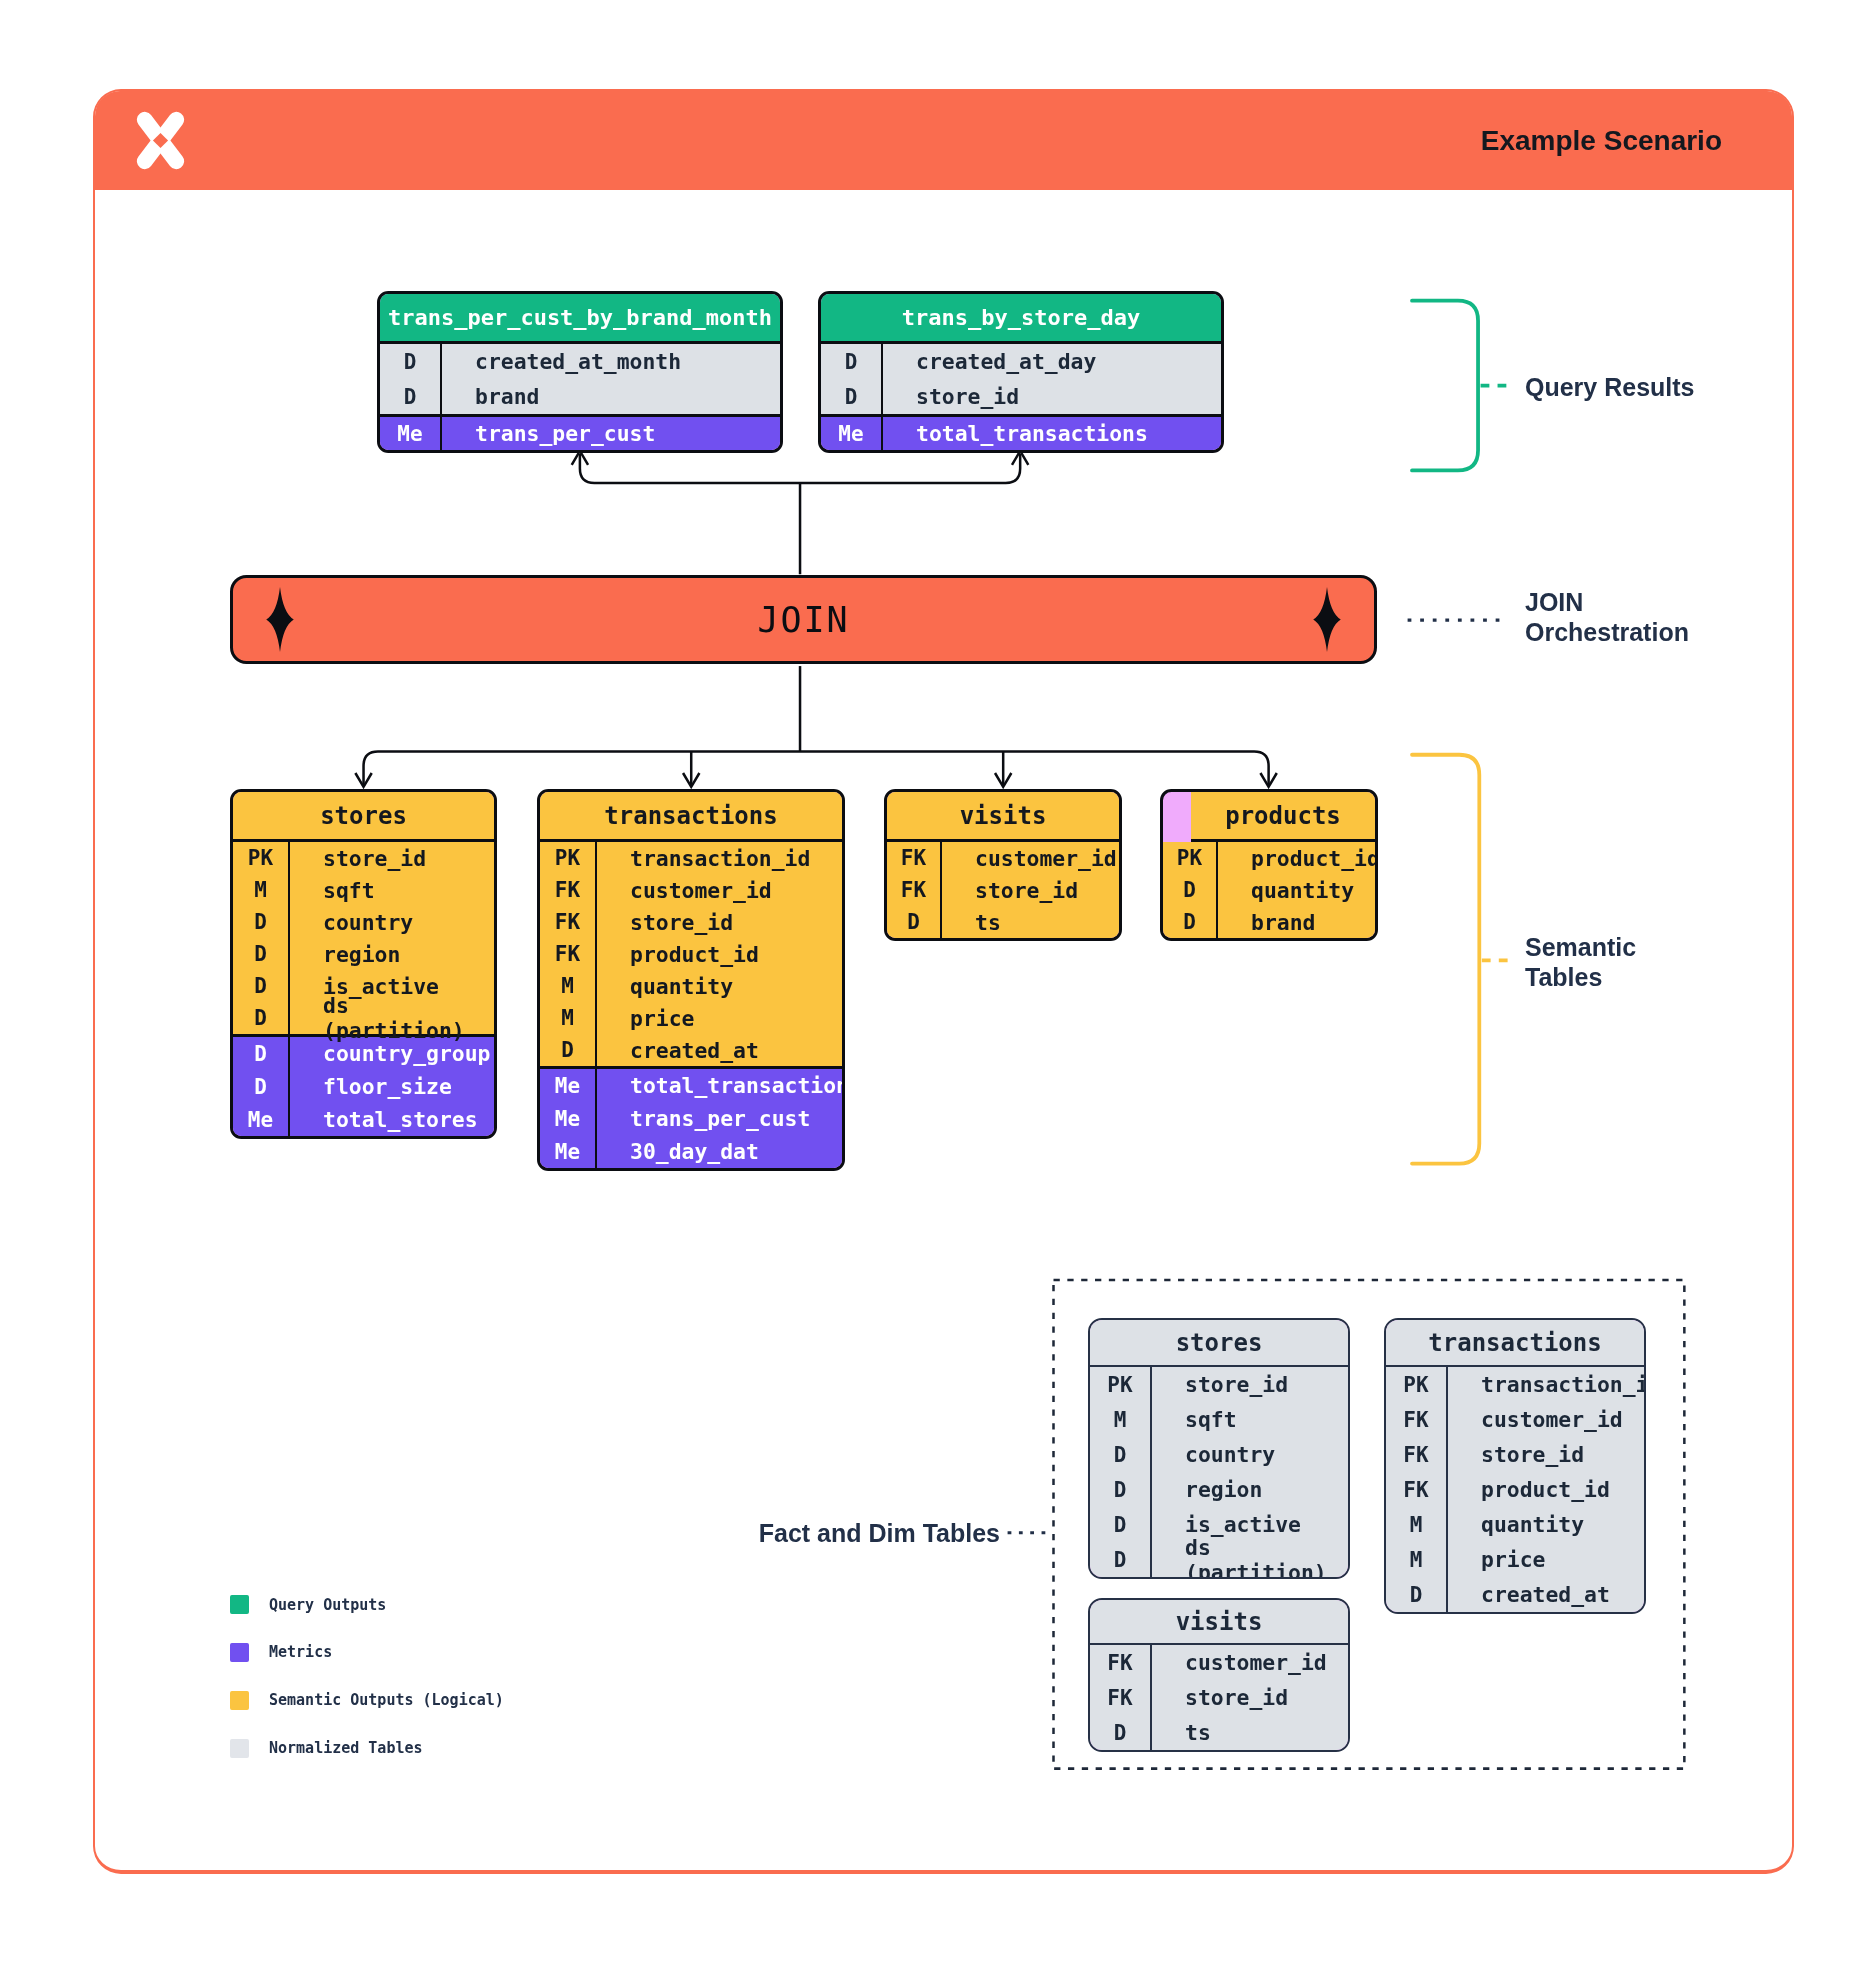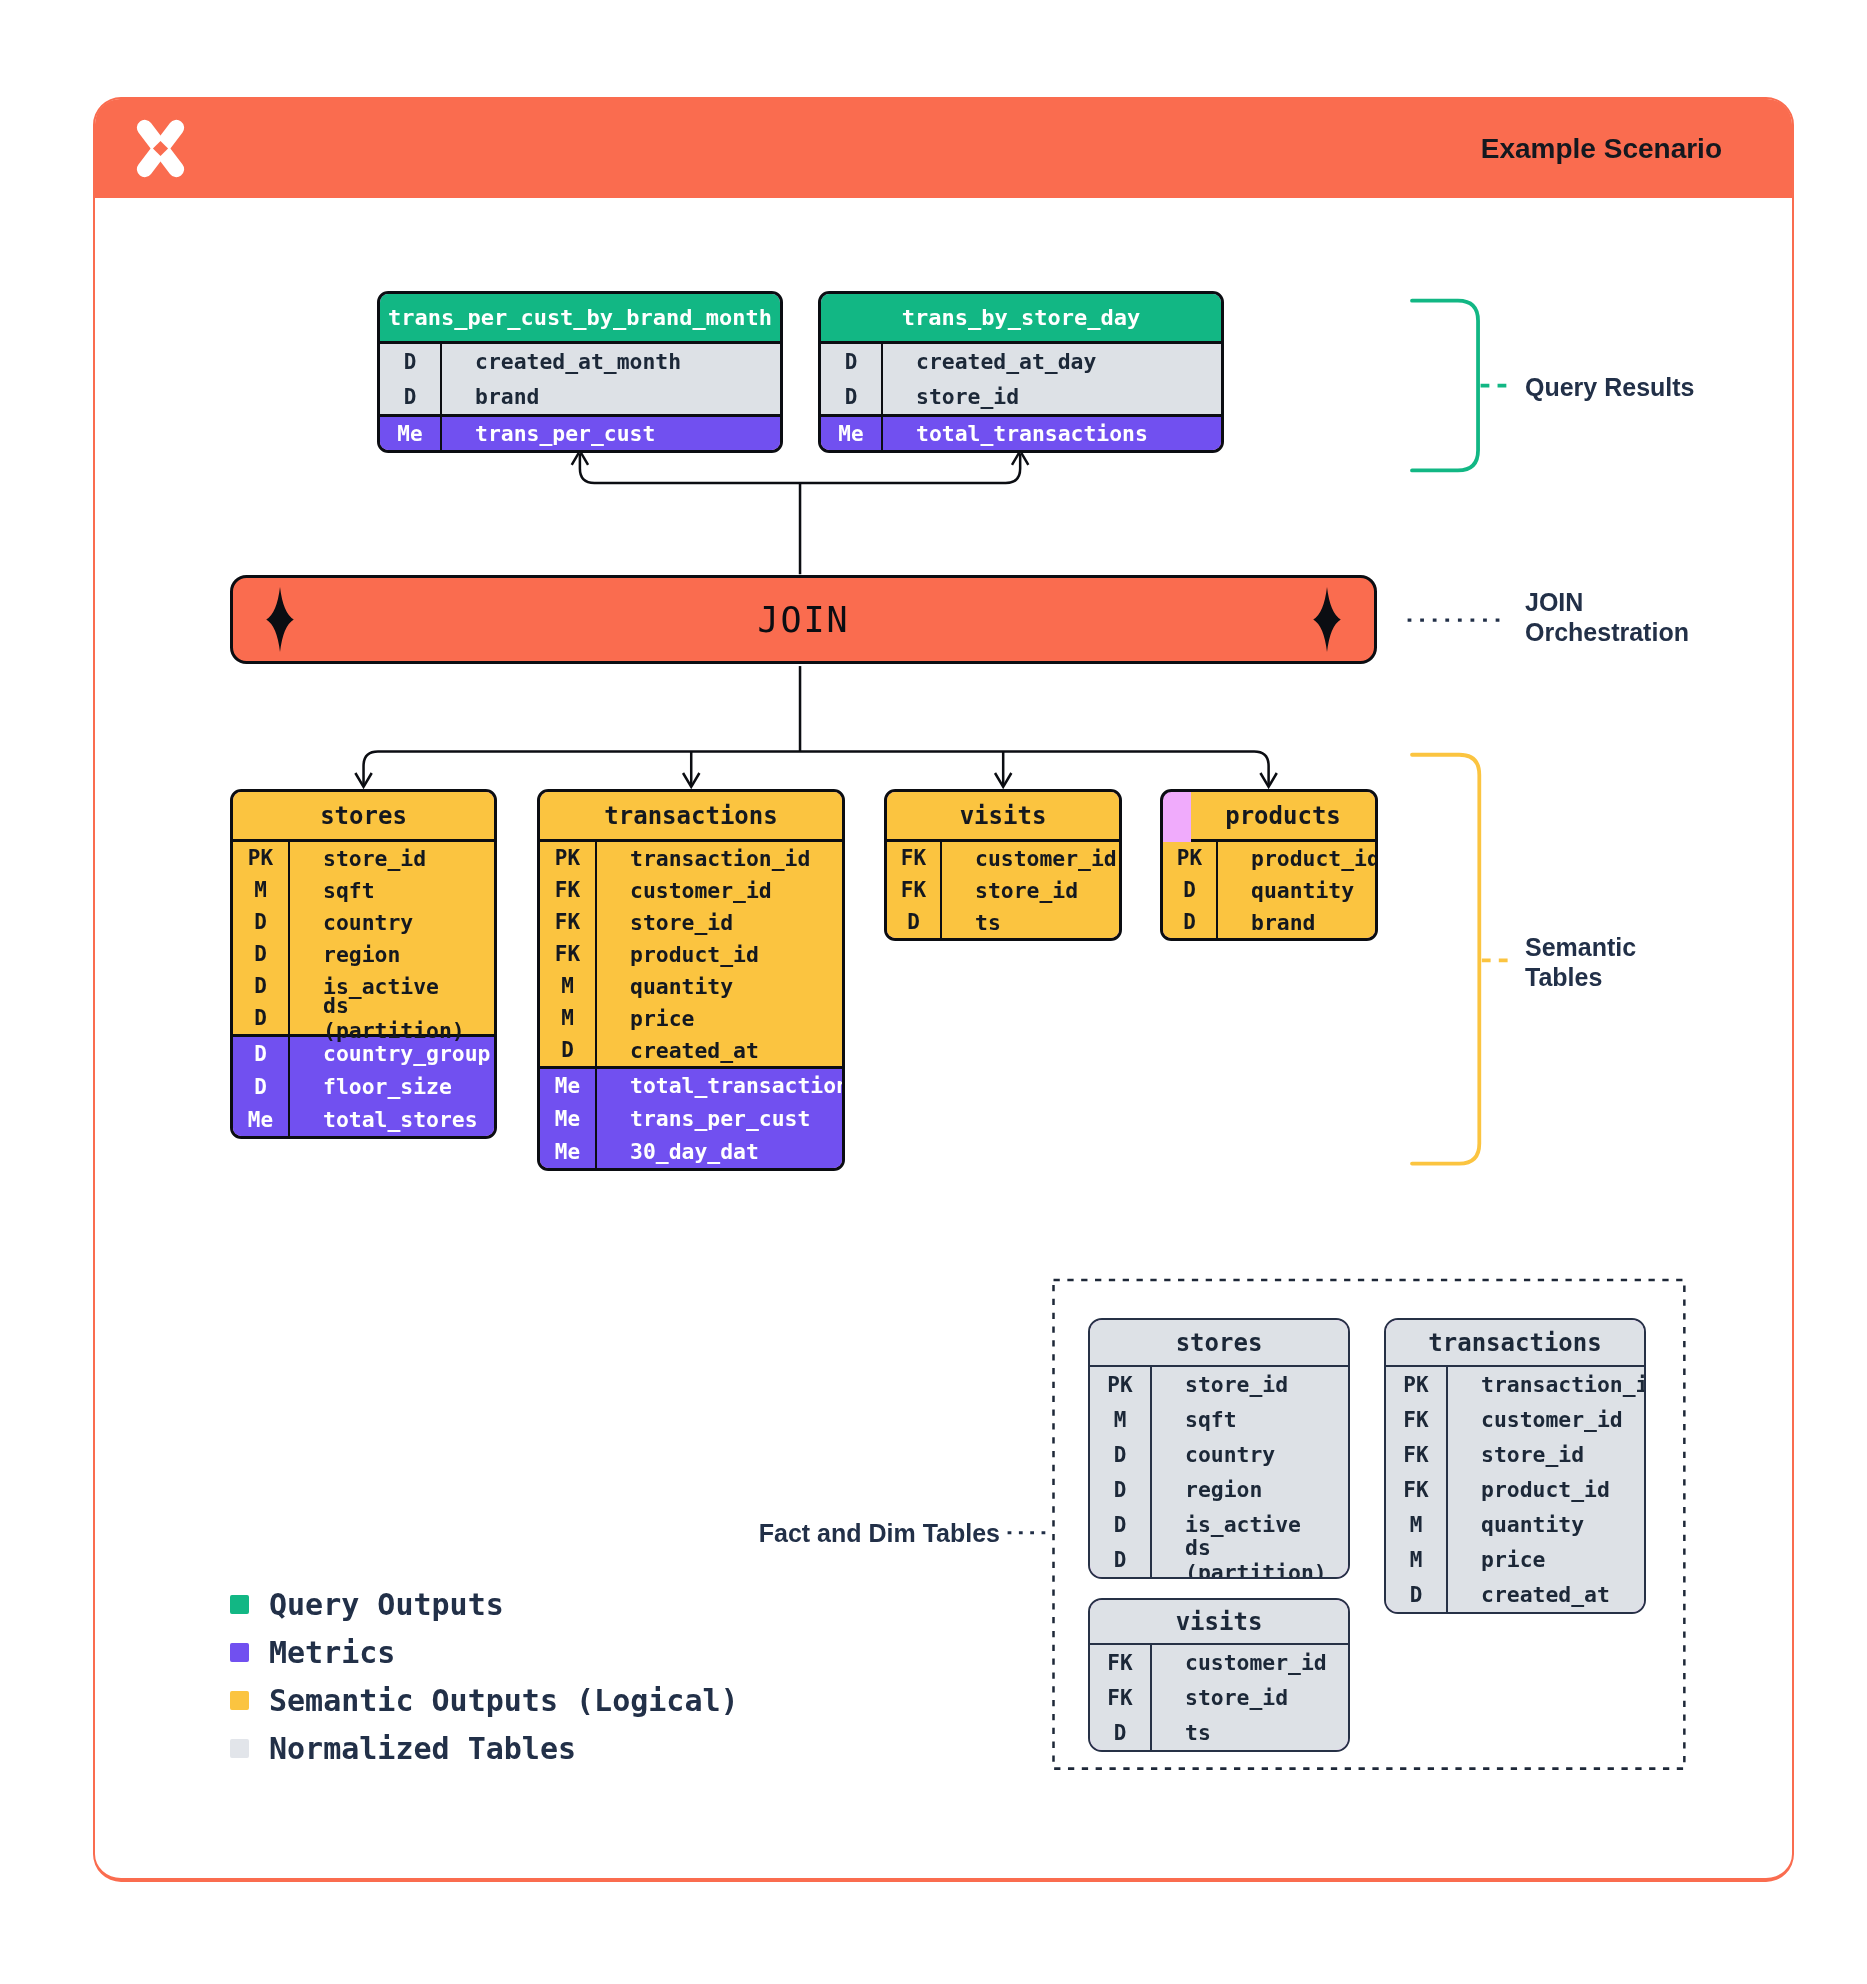--- a/index.html
+++ b/index.html
@@ -1,19 +1,19 @@
 <!DOCTYPE html>
 <html style="font-size:10px"><head>
 <meta charset="utf-8">
 <style>
   html,body{margin:0;padding:0;background:#ffffff;}
   #page{position:relative;width:1868px;height:1985px;background:#ffffff;overflow:hidden;
         font-family:"DejaVu Sans Mono", monospace;}
   
-  .card{position:absolute;left:93px;top:97px;width:1701px;height:1785px;
+  .card{position:absolute;left:93px;top:89px;width:1701px;height:1785px;
         background:#ffffff;border:2.5px solid #FA6C4F;border-bottom-width:4.4px;border-radius:28px;box-sizing:border-box;}
   .card-header{position:absolute;left:0;top:0;right:0;height:99px;background:#FA6C4F;
         border-radius:25px 25px 0 0;}
   .logo{position:absolute;left:33px;top:17.6px;width:65px;height:63px;}
   .hdr-title{position:absolute;right:70px;top:0;height:99px;line-height:99px;
         font-family:"Liberation Sans", sans-serif;font-weight:bold;font-size:28px;color:#14181F;}
   
   #wires{position:absolute;left:0;top:0;z-index:2;}
   
   .join-bar{position:absolute;left:230px;top:575px;width:1147px;height:89px;background:#FA6C4F;
@@ -46,21 +46,21 @@
   .kind-gray .row .n{border-left:2.5px solid #263146;}
   .tbl .row{font-size:21.4px;}
   .tbl .row .t{font-size:21px;}
   
   .side-label{position:absolute;z-index:3;font-family:"Liberation Sans", sans-serif;font-weight:bold;
        color:#223048;font-size:25px;line-height:30px;}
   
   .legend{position:absolute;left:230px;top:1594px;z-index:3;}
   .legend-row{display:flex;align-items:center;height:21.4px;margin-bottom:26.4px;}
   .legend-swatch{width:19px;height:19px;border-radius:1.9px;margin-right:20px;flex:0 0 auto;}
-  .legend-text{font-size:30px;font-weight:bold;color:#223048;font-family:"DejaVu Sans Mono", monospace;}
+  .legend-text{font-size:15px;font-weight:bold;color:#223048;font-family:"DejaVu Sans Mono", monospace;}
 </style>
 </head>
 <body>
 
 <div id="page">
 
   <div class="card">
     <div class="card-header">
       <svg class="logo" viewBox="0 0 100 100">
         <line x1="25" y1="17" x2="75" y2="83" stroke="#ffffff" stroke-width="25" stroke-linecap="round"></line>

